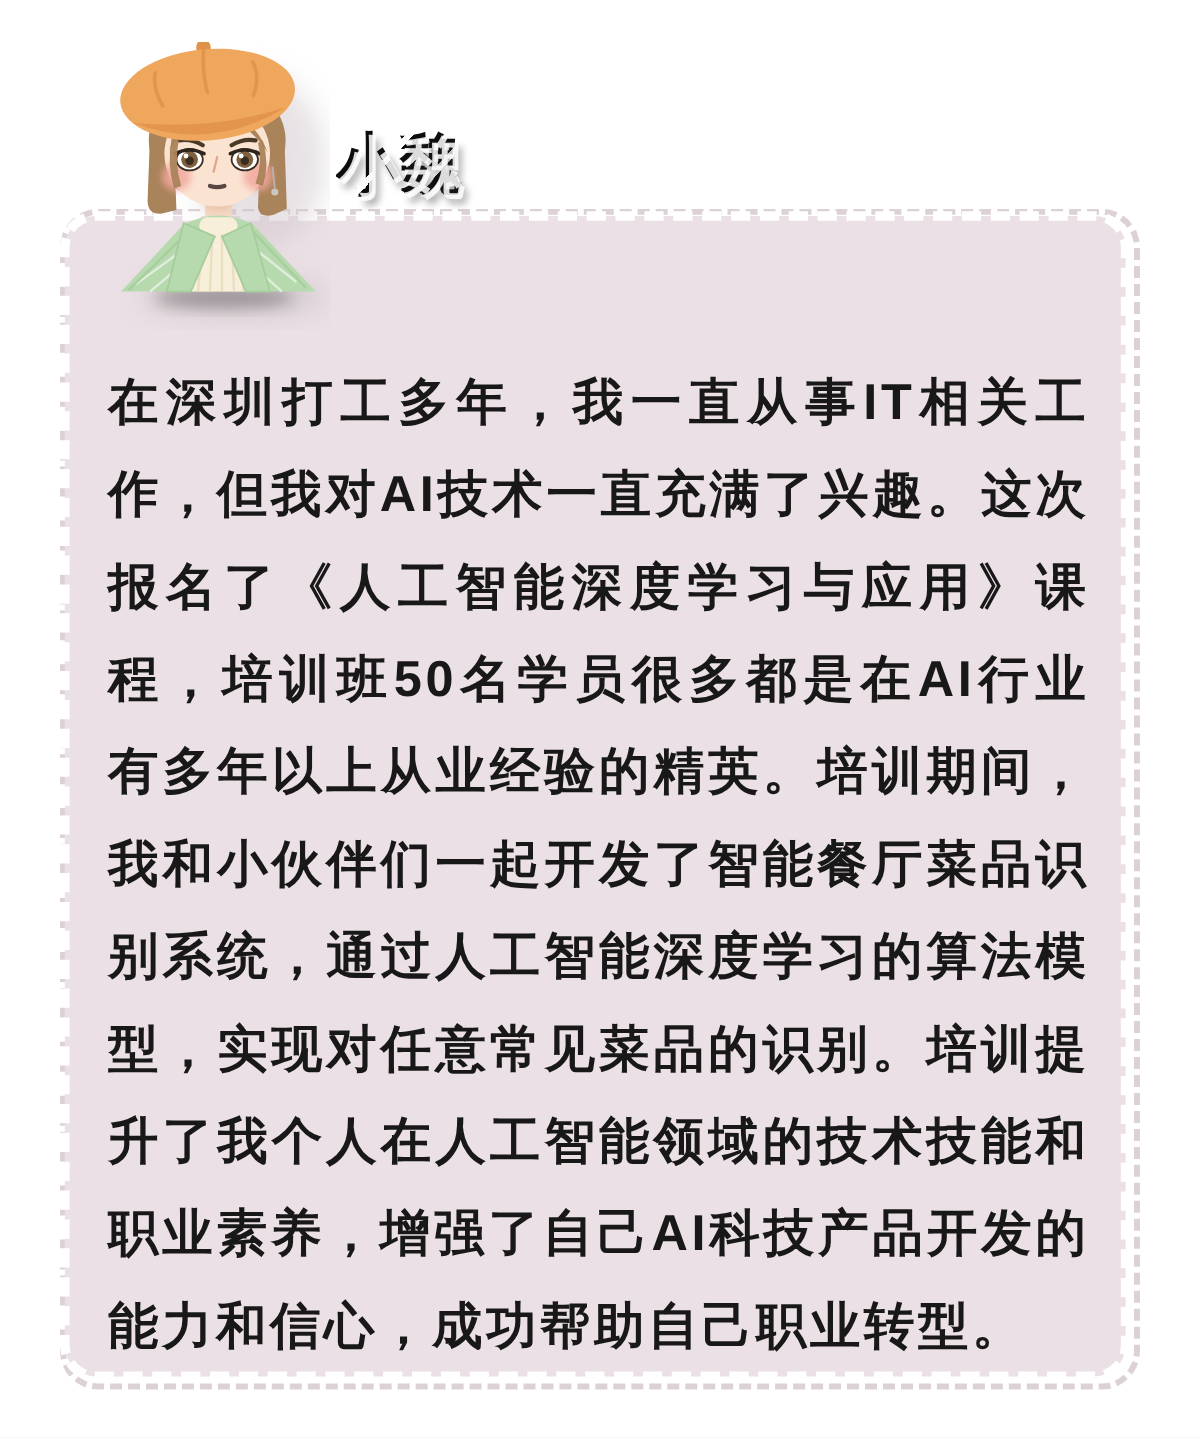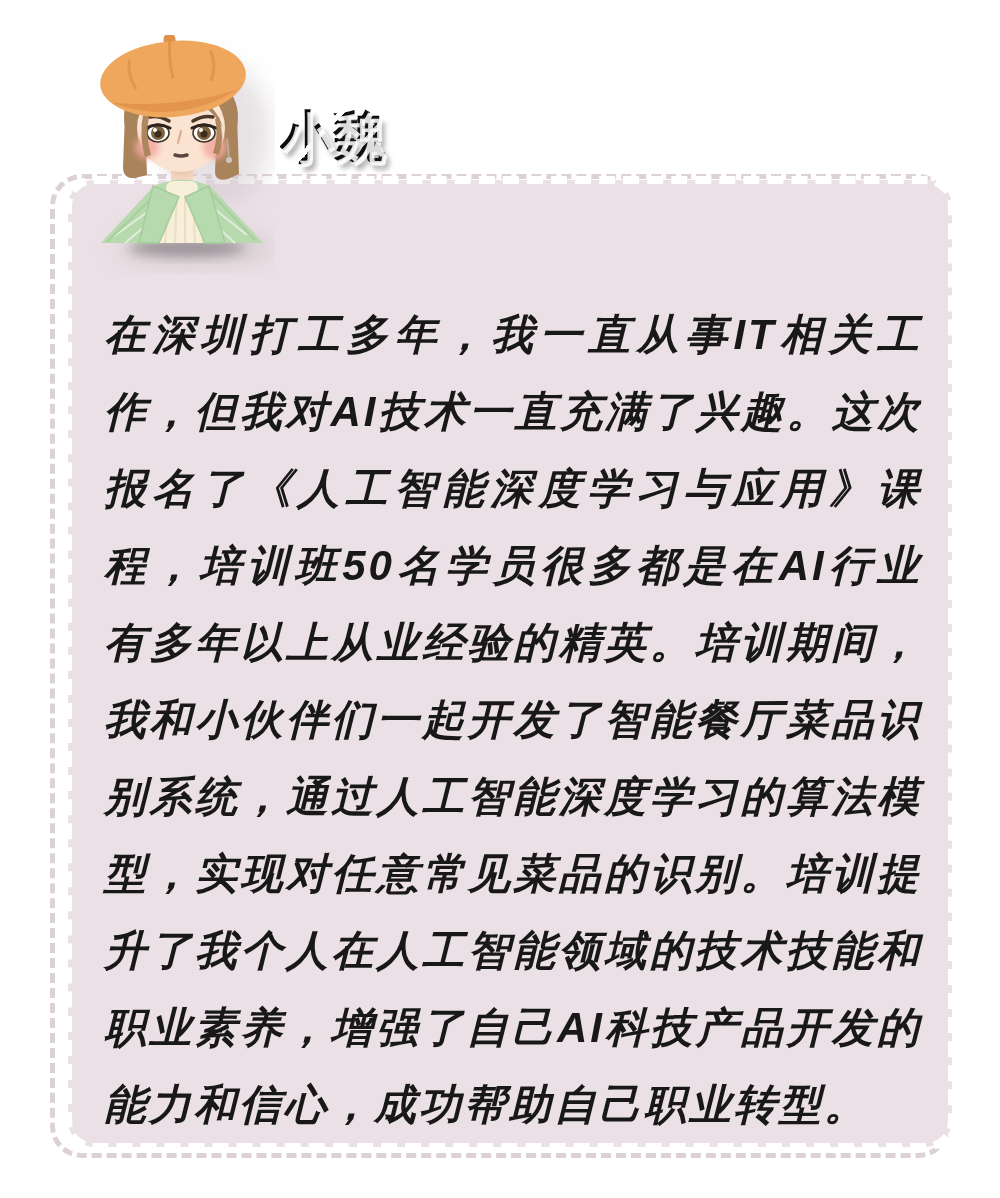--- a/index.html
+++ b/index.html
@@ -21,25 +21,24 @@
     left: 50px; top: 174px;
     width: 900px; height: 984px;
     box-sizing: border-box;
     border: 5px dashed var(--card_edge_shadow);
     border-radius: 32px;
   }
 
   
   .card {
     position: absolute;
-    left: 68px; top: 180px;
+    left: 54px; top: 180px;
     width: 884px; height: 967px;
     background: var(--card_bg);
     border-radius: 26px;
-    font-style: italic;
   }
   
   .card::before {
     content: "";
     position: absolute;
     inset: -4px;
     border: 8px dashed var(--card_edge_white);
     border-radius: 30px;
     pointer-events: none;
   }

